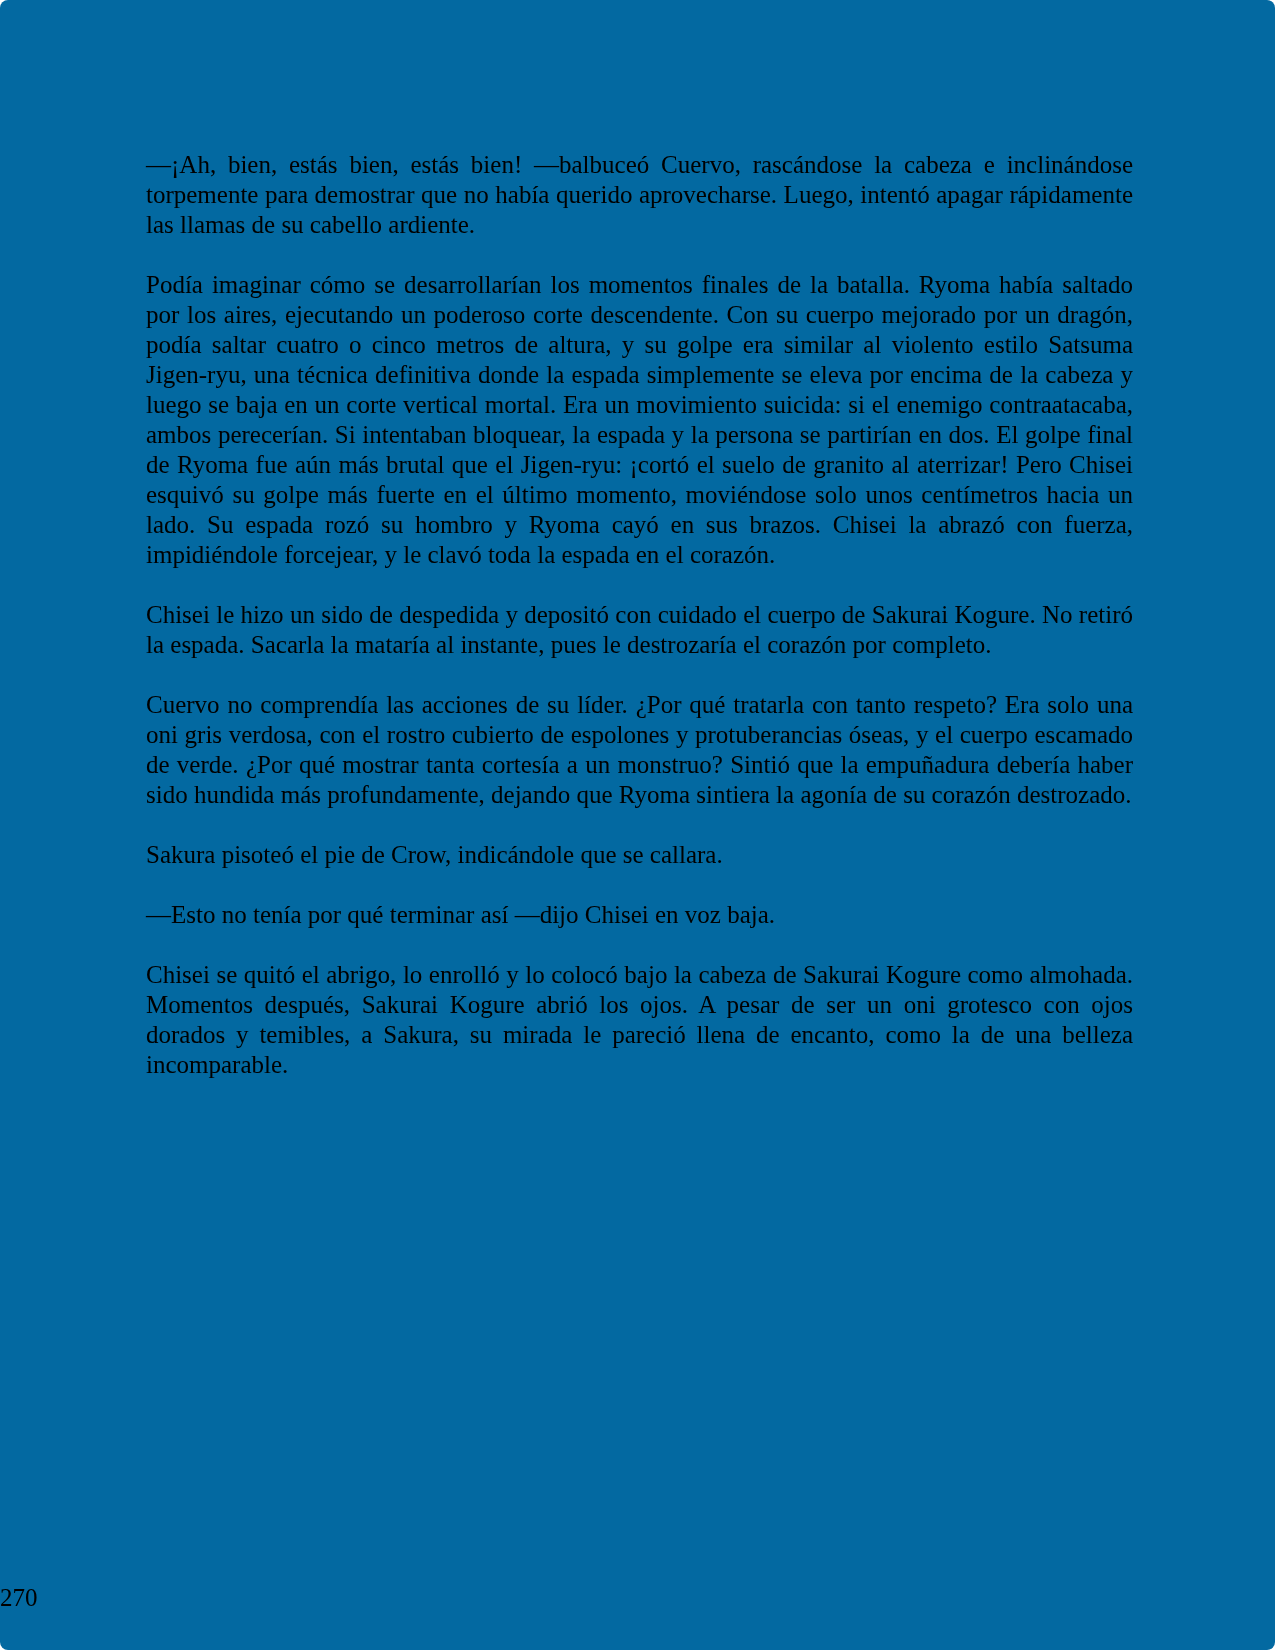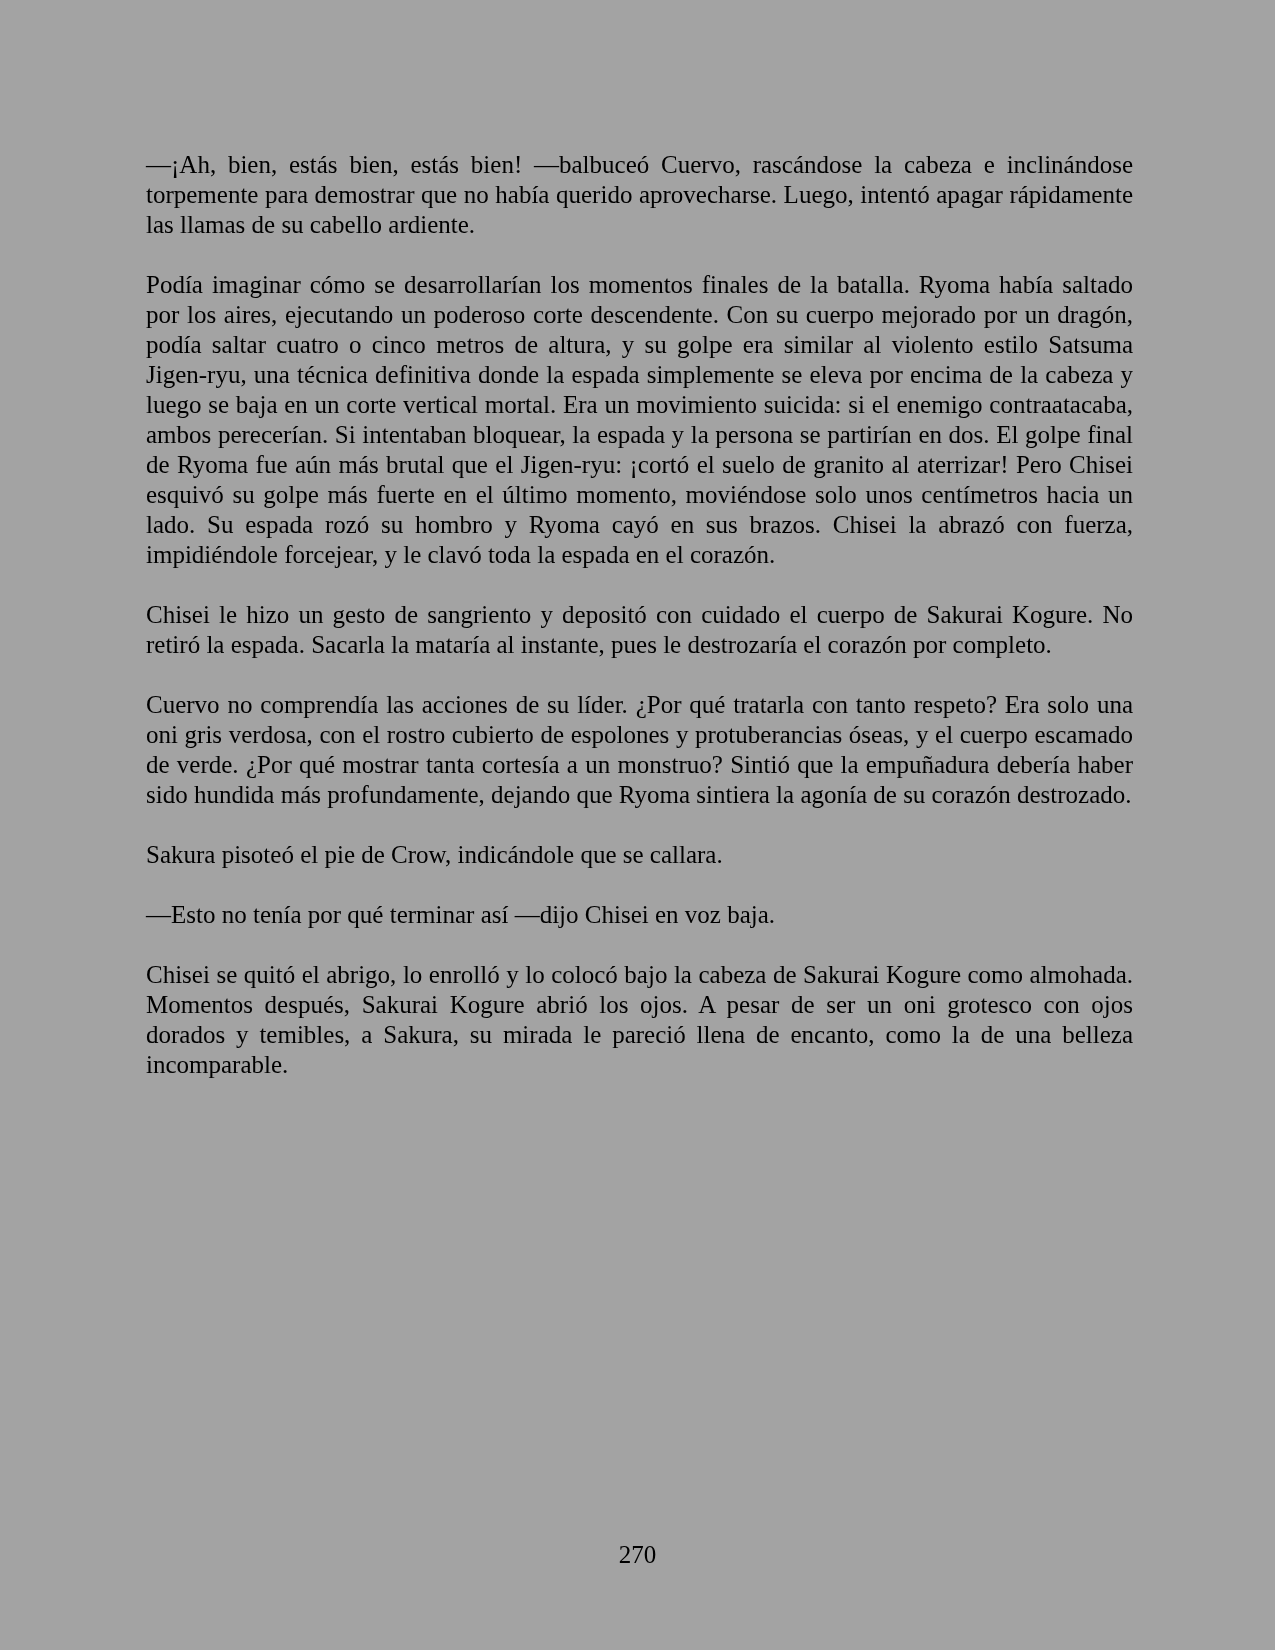--- a/index.html
+++ b/index.html
@@ -4,56 +4,56 @@
 <style>
   html, body {
     margin: 0;
     padding: 0;
     background: #ffffff;
   }
   .page {
     position: relative;
     width: 1275px;
     height: 1650px;
-    background: #a3a3a3;
+    background: #0369a1;
     color: #000000;
     font-family: "Liberation Serif", serif;
     overflow: hidden;
+    border-radius: 8px;
   }
   .content {
     position: absolute;
     left: 146px;
     top: 150px;
     width: 987px;
   }
   .content p {
     margin: 0 0 30px 0;
     font-size: 25px;
     line-height: 30px;
     text-align: justify;
     text-justify: inter-word;
     hyphens: none;
   }
   .footer {
     position: absolute;
     left: 0;
     right: 0;
-    top: 1540px;
-    text-align: center;
+    top: 1583px;
     font-size: 25px;
     line-height: 30px;
   }
 </style>
 </head>
 <body>
 
 <div class="page">
   <div class="content">
     <p>—¡Ah, bien, estás bien, estás bien! —balbuceó Cuervo, rascándose la cabeza e inclinándose torpemente para demostrar que no había querido aprovecharse. Luego, intentó apagar rápidamente las llamas de su cabello ardiente.</p>
     <p>Podía imaginar cómo se desarrollarían los momentos finales de la batalla. Ryoma había saltado por los aires, ejecutando un poderoso corte descendente. Con su cuerpo mejorado por un dragón, podía saltar cuatro o cinco metros de altura, y su golpe era similar al violento estilo Satsuma Jigen-ryu, una técnica definitiva donde la espada simplemente se eleva por encima de la cabeza y luego se baja en un corte vertical mortal. Era un movimiento suicida: si el enemigo contraatacaba, ambos perecerían. Si intentaban bloquear, la espada y la persona se partirían en dos. El golpe final de Ryoma fue aún más brutal que el Jigen-ryu: ¡cortó el suelo de granito al aterrizar! Pero Chisei esquivó su golpe más fuerte en el último momento, moviéndose solo unos centímetros hacia un lado. Su espada rozó su hombro y Ryoma cayó en sus brazos. Chisei la abrazó con fuerza, impidiéndole forcejear, y le clavó toda la espada en el corazón.</p>
-    <p>Chisei le hizo un gesto de sangriento y depositó con cuidado el cuerpo de Sakurai Kogure. No retiró la espada. Sacarla la mataría al instante, pues le destrozaría el corazón por completo.</p>
+    <p>Chisei le hizo un sido de despedida y depositó con cuidado el cuerpo de Sakurai Kogure. No retiró la espada. Sacarla la mataría al instante, pues le destrozaría el corazón por completo.</p>
     <p>Cuervo no comprendía las acciones de su líder. ¿Por qué tratarla con tanto respeto? Era solo una oni gris verdosa, con el rostro cubierto de espolones y protuberancias óseas, y el cuerpo escamado de verde. ¿Por qué mostrar tanta cortesía a un monstruo? Sintió que la empuñadura debería haber sido hundida más profundamente, dejando que Ryoma sintiera la agonía de su corazón destrozado.</p>
     <p>Sakura pisoteó el pie de Crow, indicándole que se callara.</p>
     <p>—Esto no tenía por qué terminar así —dijo Chisei en voz baja.</p>
     <p>Chisei se quitó el abrigo, lo enrolló y lo colocó bajo la cabeza de Sakurai Kogure como almohada. Momentos después, Sakurai Kogure abrió los ojos. A pesar de ser un oni grotesco con ojos dorados y temibles, a Sakura, su mirada le pareció llena de encanto, como la de una belleza incomparable.</p>
   </div>
   <div class="footer">270</div>
 </div>
 
 </body></html>

